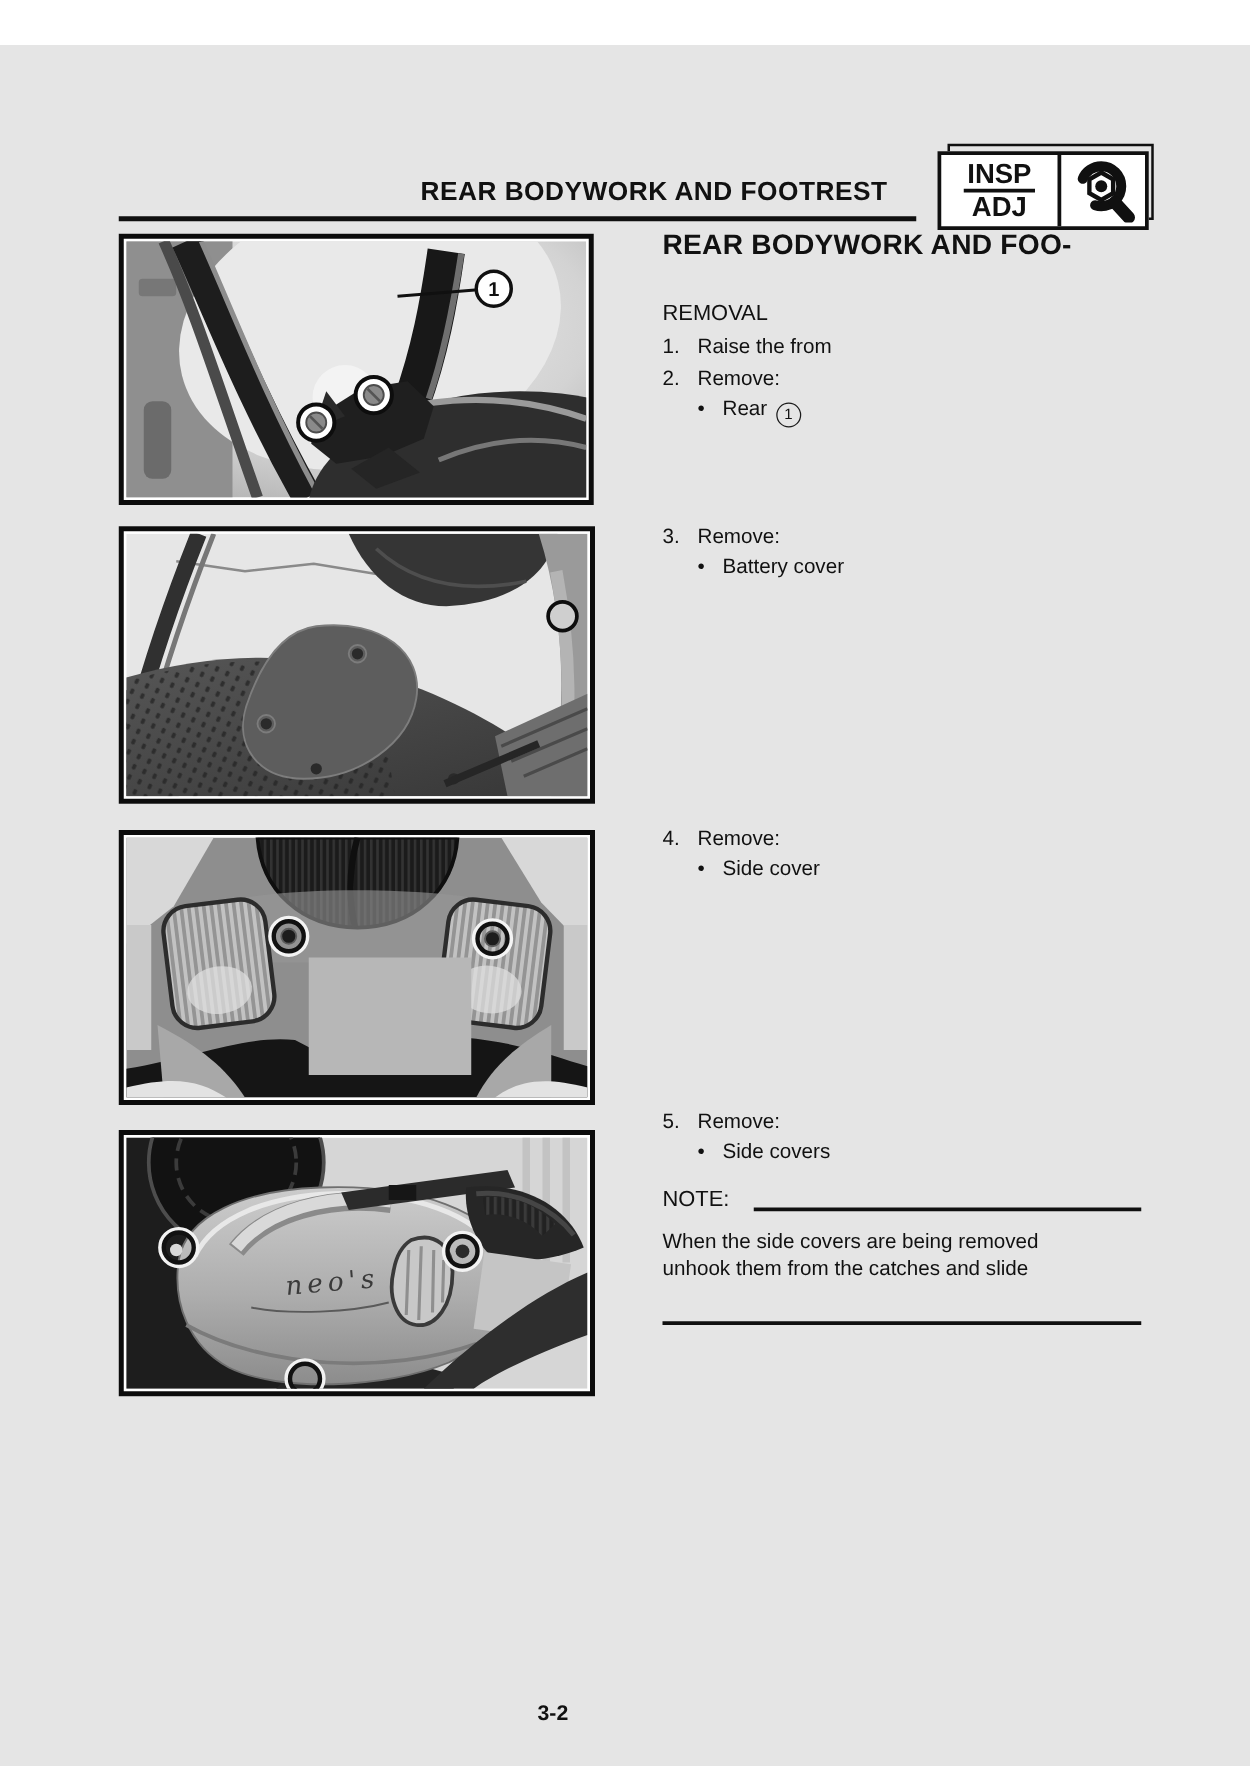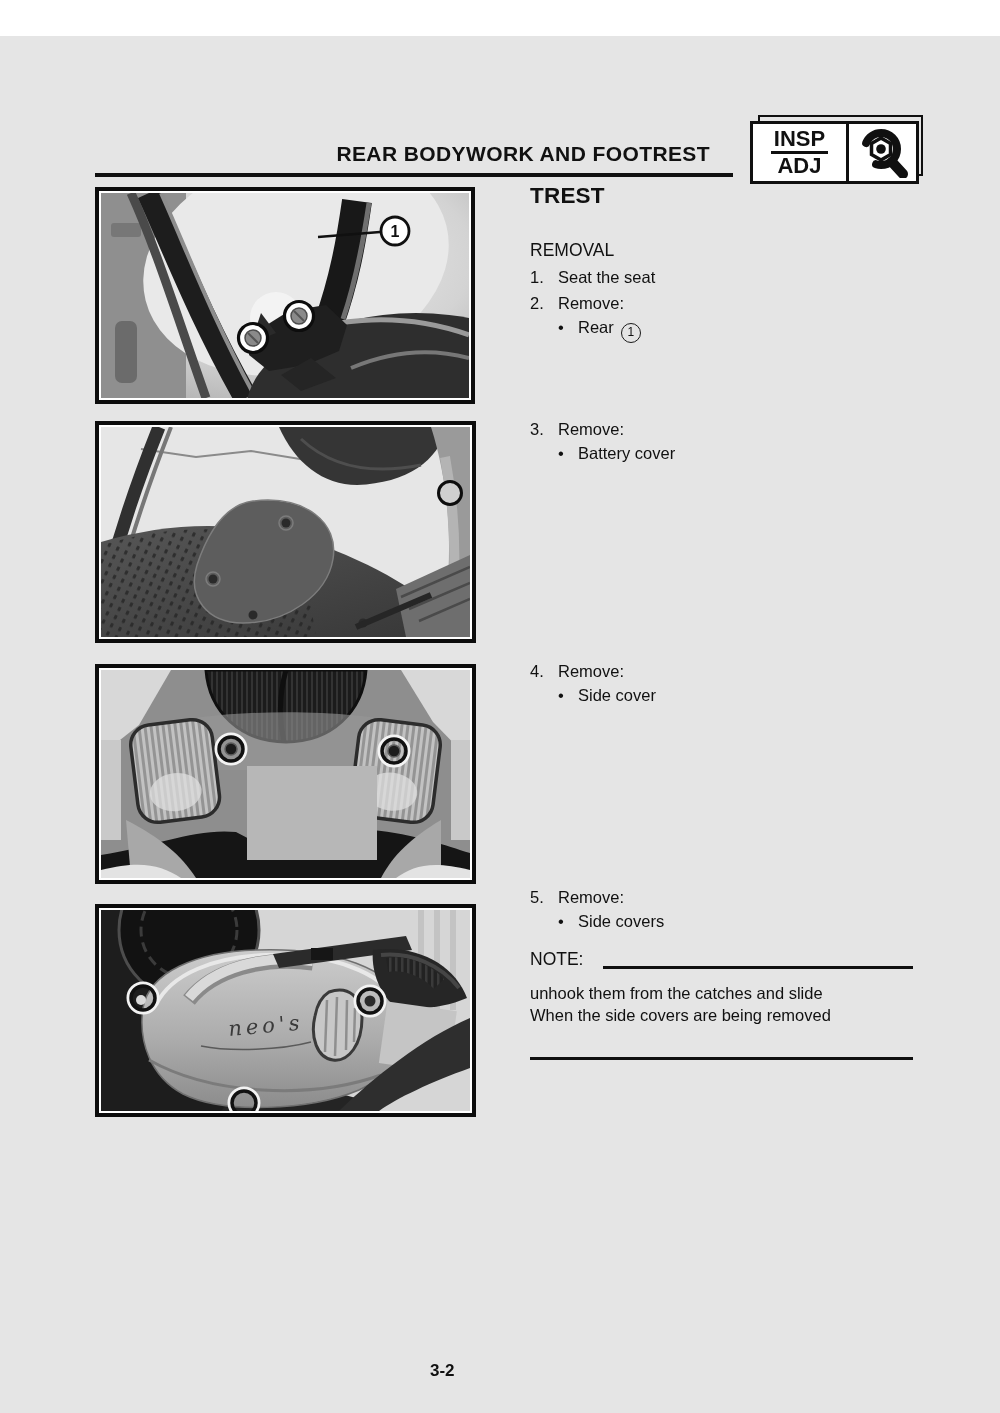--- a/index.html
+++ b/index.html
@@ -269,28 +269,28 @@
         <circle cx="269" cy="91" r="5.5" fill="#2a2a2a"></circle>
       </g>
       <g>
         <circle cx="143" cy="193" r="14" fill="none" stroke="#f2f2f2" stroke-width="5"></circle>
         <circle cx="143" cy="193" r="12" fill="none" stroke="#111111" stroke-width="3.5"></circle>
       </g>
     </svg>
   </div>
 
   <div class="section-heading">
-    <div>TREST</div>
+    <div>REAR BODYWORK AND FOO-</div>
   </div>
   <div class="removal-heading">REMOVAL</div>
 
   <div class="step" id="step1">
     <div class="step-line">
       <span class="step-num">1.</span>
-      <span>Seat the seat</span>
+      <span>Raise the from</span>
     </div>
   </div>
 
   <div class="step" id="step2">
     <div class="step-line">
       <span class="step-num">2.</span>
       <span>Remove:</span>
     </div>
     <div class="bullet-line">
       <span class="bullet-char">•</span>
@@ -328,20 +328,20 @@
     </div>
     <div class="bullet-line">
       <span class="bullet-char">•</span>
       <span>Side covers</span>
     </div>
   </div>
 
   <div class="note-label">NOTE:</div>
   <div class="note-rule-1"></div>
   <div class="note-para">
+    <div>When the side covers are being removed</div>
     <div>unhook them from the catches and slide</div>
-    <div>When the side covers are being removed</div>
   </div>
   <div class="note-rule-2"></div>
 
   <div class="page-number">3-2</div>
 
 </div>
 
 </body></html>

